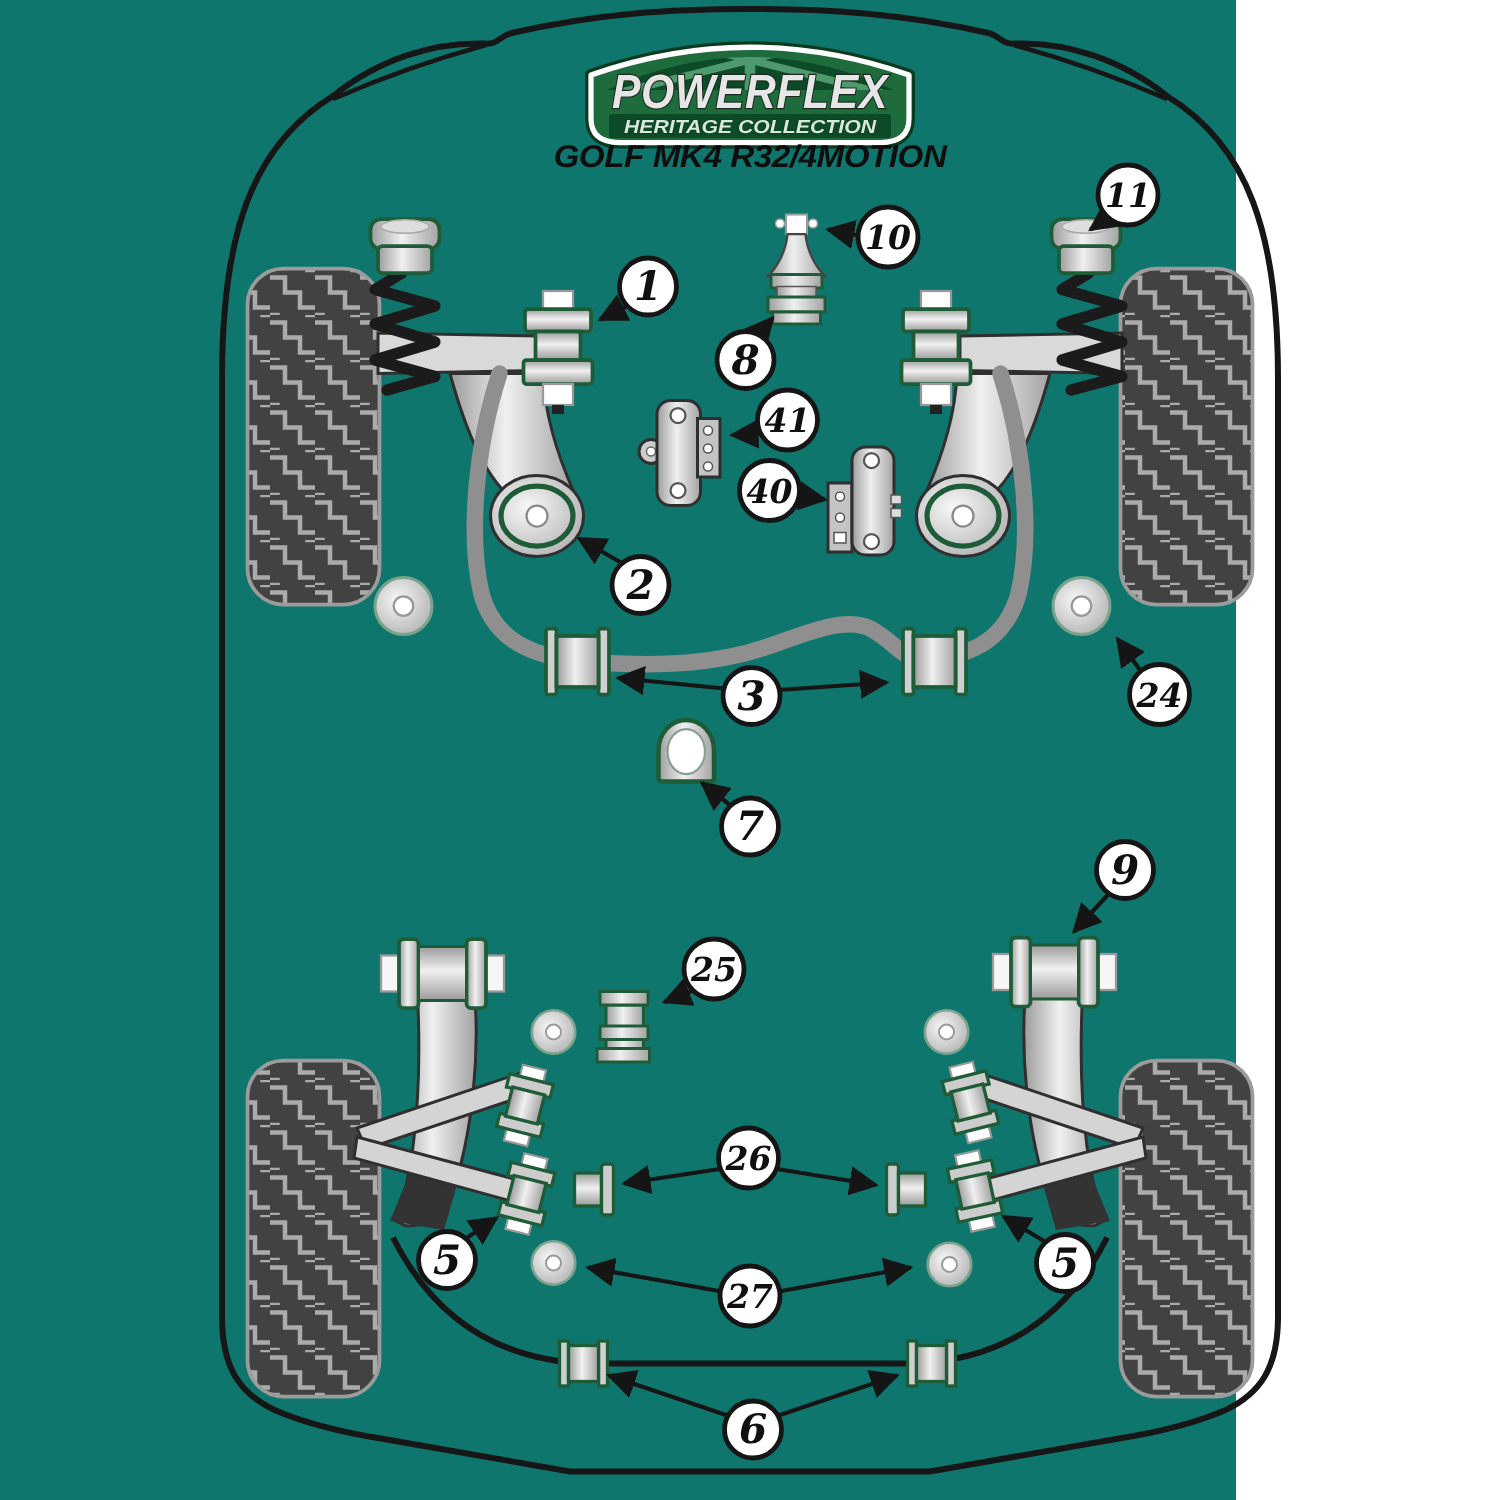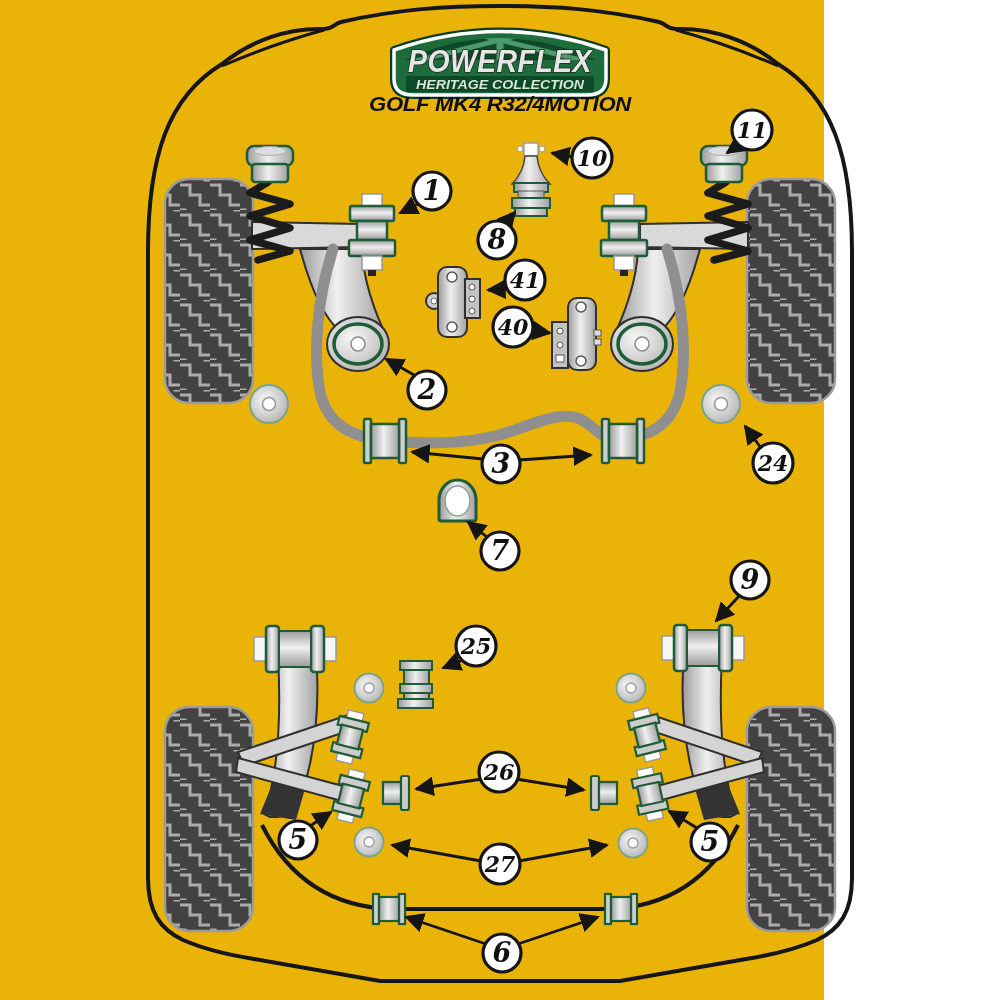--- a/index.html
+++ b/index.html
@@ -1,16 +1,16 @@
 <!DOCTYPE html>
 <html><head>
 <meta charset="utf-8">
 <style>
   html,body{margin:0;padding:0;background:#fff;}
-  #stage{width:824px;height:1000px;position:relative;background:#eab308;text-align:right;}
+  #stage{width:824px;height:1000px;position:relative;background:#0f766e;text-align:right;}
   svg{display:block;}
   .arw{stroke:#151515;stroke-width:2.8;fill:none;}
   .cob{fill:#ffffff;stroke:#151515;stroke-width:3.2;}
   .co-num{font-family:"DejaVu Serif",serif;font-style:italic;font-weight:700;font-size:27px;fill:#101010;text-anchor:middle;}
   .co-num2{font-family:"DejaVu Serif",serif;font-style:italic;font-weight:700;font-size:22px;fill:#101010;text-anchor:middle;}
   .brand{font-family:"Liberation Sans",sans-serif;font-style:italic;font-weight:700;font-size:32px;fill:#E6E6E6;stroke:#1B2B21;stroke-width:1.6px;paint-order:stroke;text-anchor:middle;letter-spacing:.5px;}
   .collection{font-family:"Liberation Sans",sans-serif;font-style:italic;font-weight:700;font-size:12.5px;fill:#D6E9DA;stroke:#0A3A1E;stroke-width:.7px;paint-order:stroke;text-anchor:middle;}
   .model{font-family:"Liberation Sans",sans-serif;font-style:italic;font-weight:700;font-size:21px;fill:#0E0E0E;text-anchor:middle;letter-spacing:-.3px;}
   .outline{fill:none;stroke:#161616;}
   .metal-edge{stroke:#2F2F2F;stroke-width:2;}

